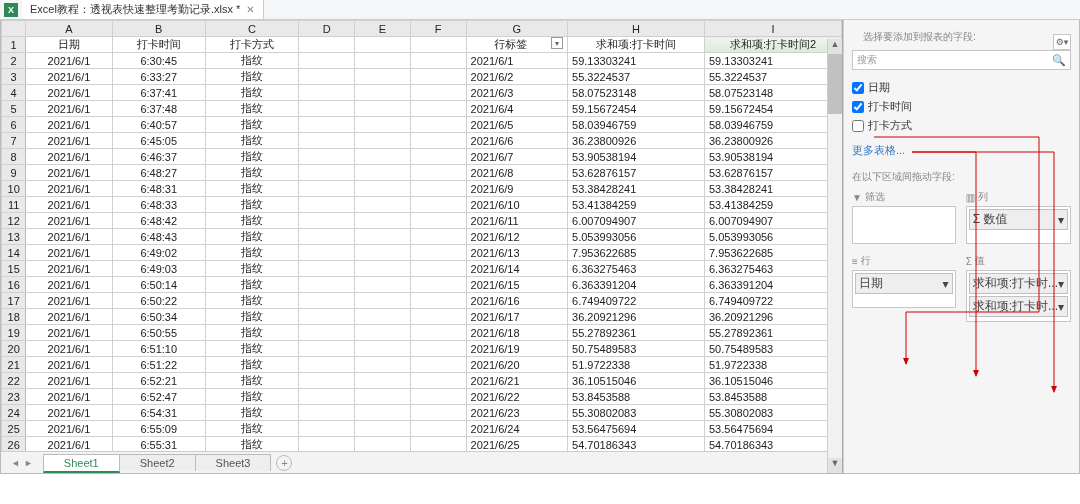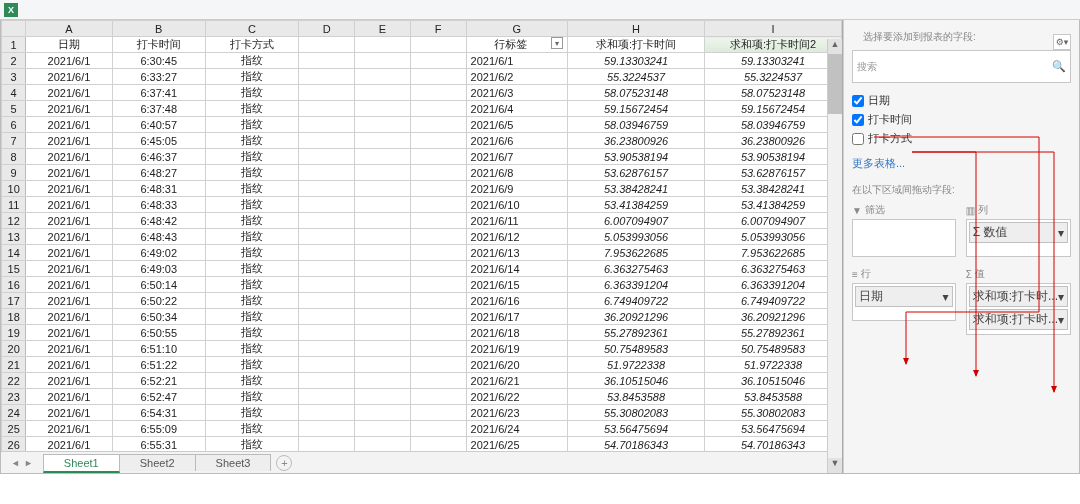--- a/index.html
+++ b/index.html
@@ -57,21 +57,21 @@
   table.grid th {
     background: #e9e9e9; font-weight: normal;
     text-align: center;
   }
   table.grid th.row-hdr { width: 24px; background: #e9e9e9; }
   table.grid td.rh {
     background: #e9e9e9; text-align: center;
     border-right: 1px solid #bbb;
   }
   .center { text-align: center; }
-  .right  { text-align: center; padding-right: 8px; font-style: italic; }
+  .right  { text-align: left; padding-right: 8px; }
   .hdr-row td { text-align: center; }
   td.pivot-hdr {
     background:#fff; font-weight:normal;
     border:1px solid #777;
   }
   td.pivot-hdr.sel {
     background: linear-gradient(#eef5ec,#dcebda);
   }
   td .dd {
     float:right; width:12px;height:12px;
@@ -106,21 +106,21 @@
   
   .pivot-pane h3 {
     font-size:12px; font-weight:normal; color:#444;
     margin-bottom:6px; display:flex;justify-content:space-between;align-items:center;
   }
   .pivot-pane h3 .tools span{ color:#888; font-size:11px; margin-left:6px;}
   .pp-sub { font-size:10px; color:#888; margin:4px 0 6px;}
   .opt-btn { float:right; width:18px;height:16px;border:1px solid #c7c7c7;background:#fff;font-size:9px;display:inline-flex;align-items:center;justify-content:center;color:#666;}
   .search-box {
     width:100%; border:1px solid #c7c7c7;
-    height:33px; padding:0 4px; font-size:10px; color:#999;
+    height:20px; padding:0 4px; font-size:10px; color:#999;
     background:#fff;display:flex;align-items:center;justify-content:space-between;
     margin-bottom:8px;
   }
   .search-box .mag{color:#5b9bd5;font-size:11px;}
   .field-list { margin-bottom:8px;}
   .field-list label { display:flex; align-items:center; gap:4px; font-size:11px;color:#333;padding:2px 0;}
   .field-list input[type=checkbox]{width:12px;height:12px;}
   .more-tables { color:#3378c2; font-size:11px; margin:6px 0 12px;}
 
   .areas-label { font-size:10px;color:#888;margin:10px 0 6px;}
@@ -140,20 +140,24 @@
   
   .anno { position:absolute; pointer-events:none; }
   .anno svg { overflow: visible; }
 
 </style>
 </head>
 <body>
 
 <div class="tab-bar">
   <span class="app-icon">X</span>
+  <div class="tab">
+    <span>Excel教程：透视表快速整理考勤记录.xlsx *</span>
+    <span class="close">✕</span>
+  </div>
 </div>
 
 <div class="main">
 
   <div class="sheet-area">
     <div class="grid-wrap">
       <table class="grid">
         <colgroup>
           <col style="width:24px">
           <col style="width:85px">

